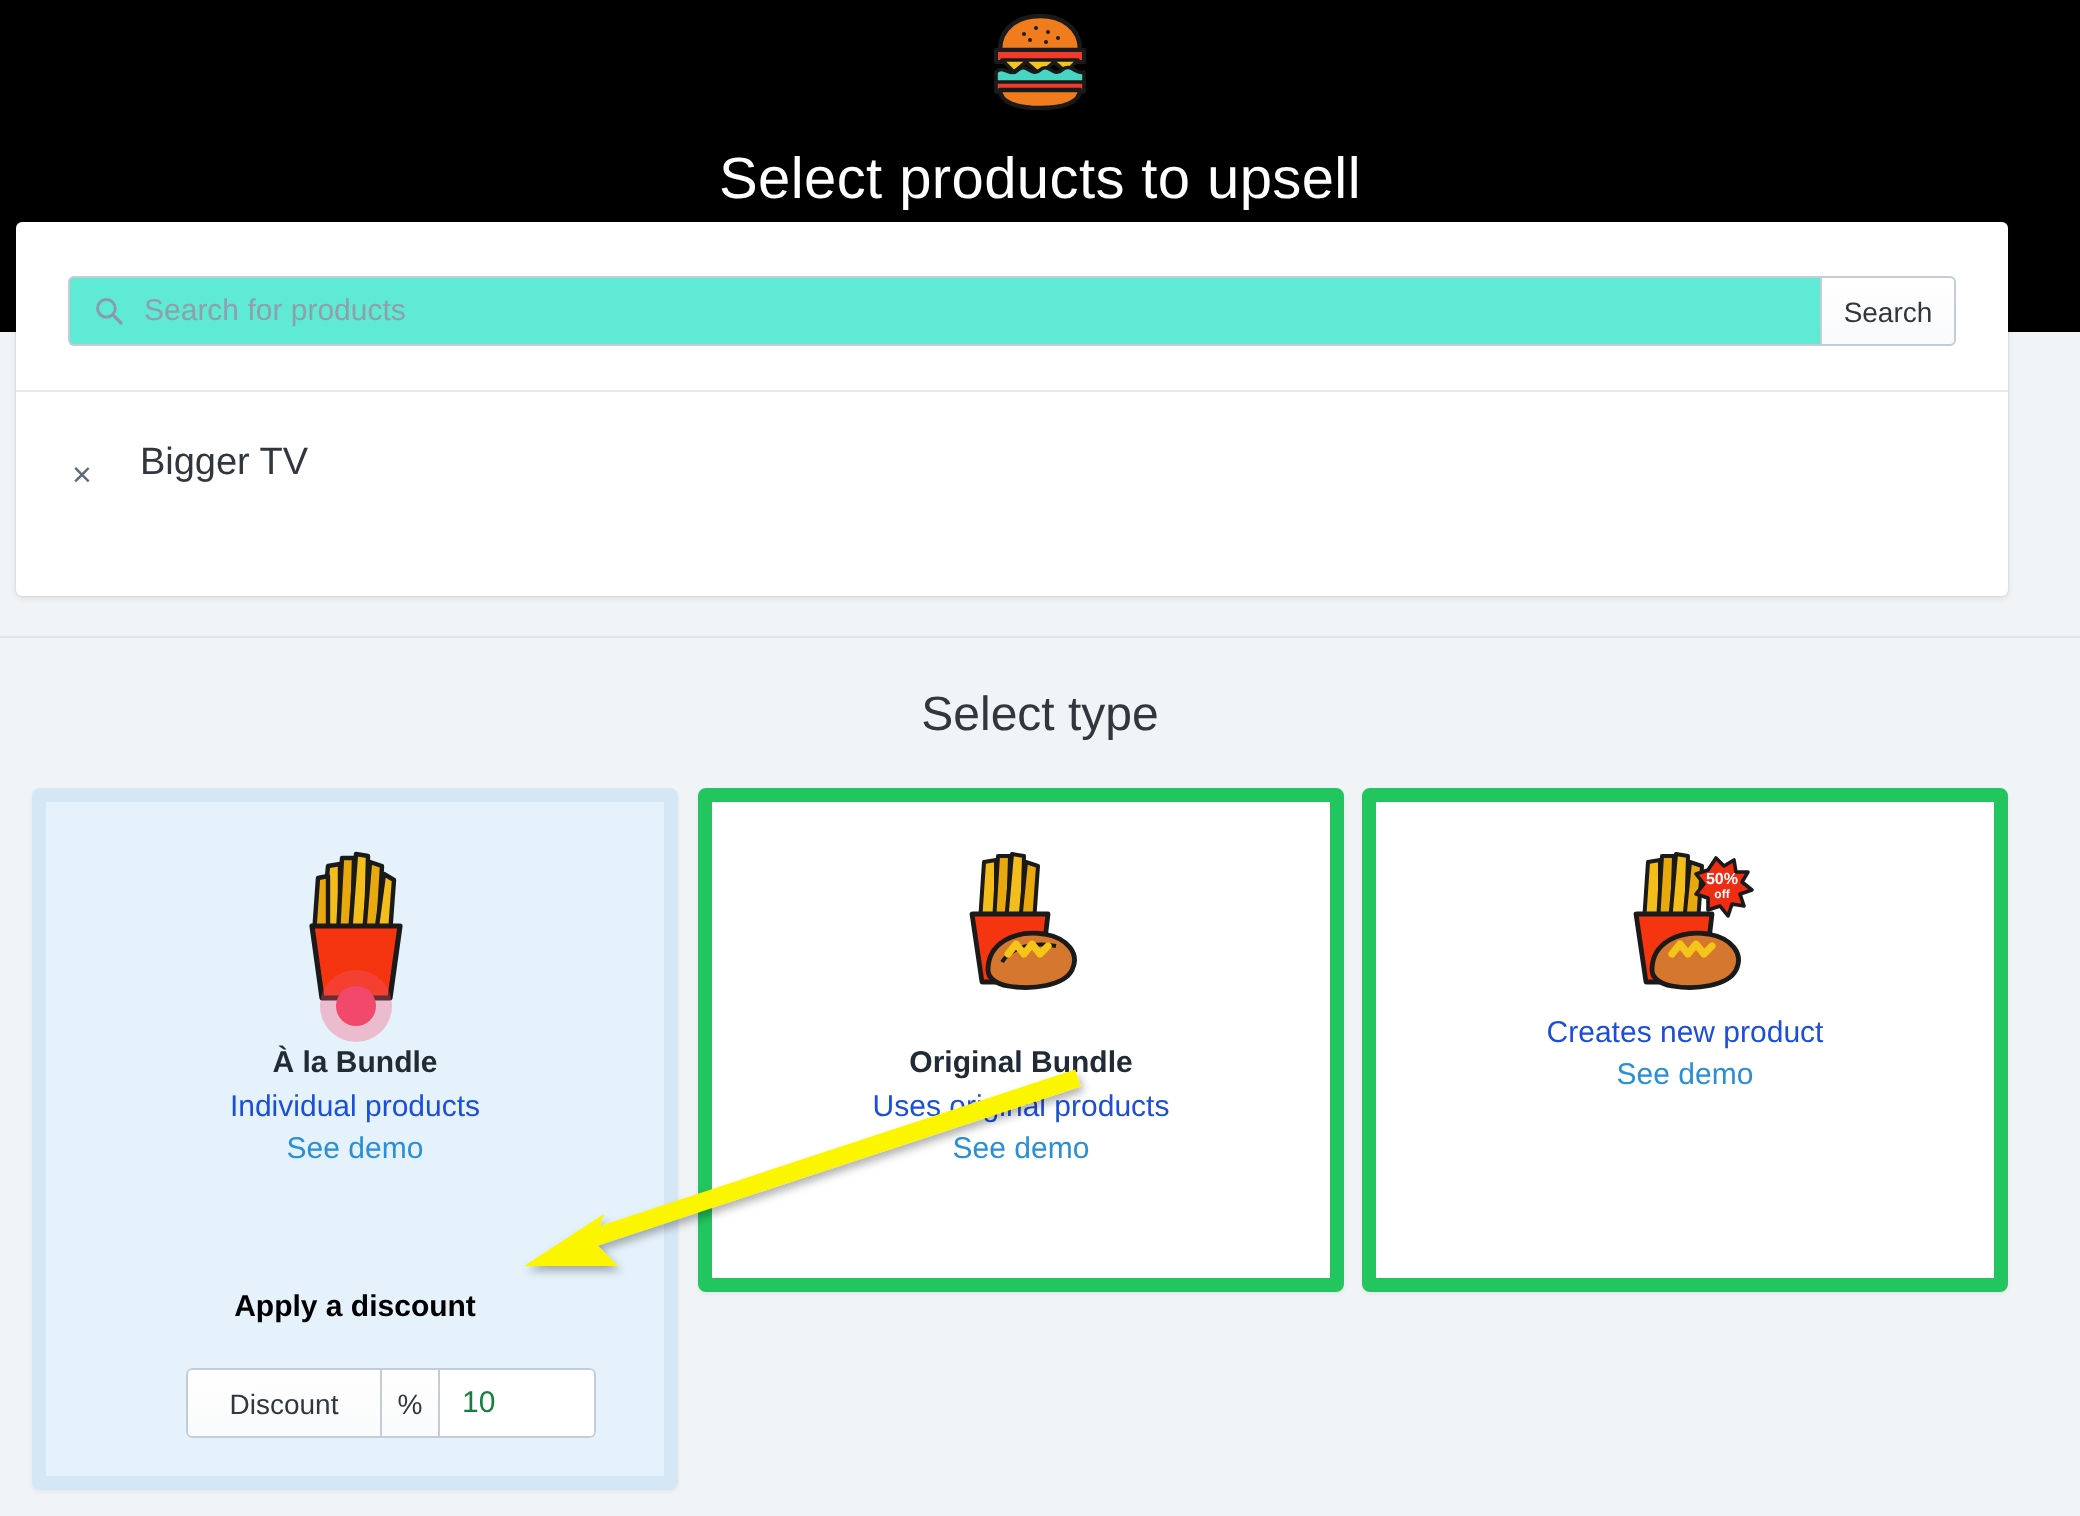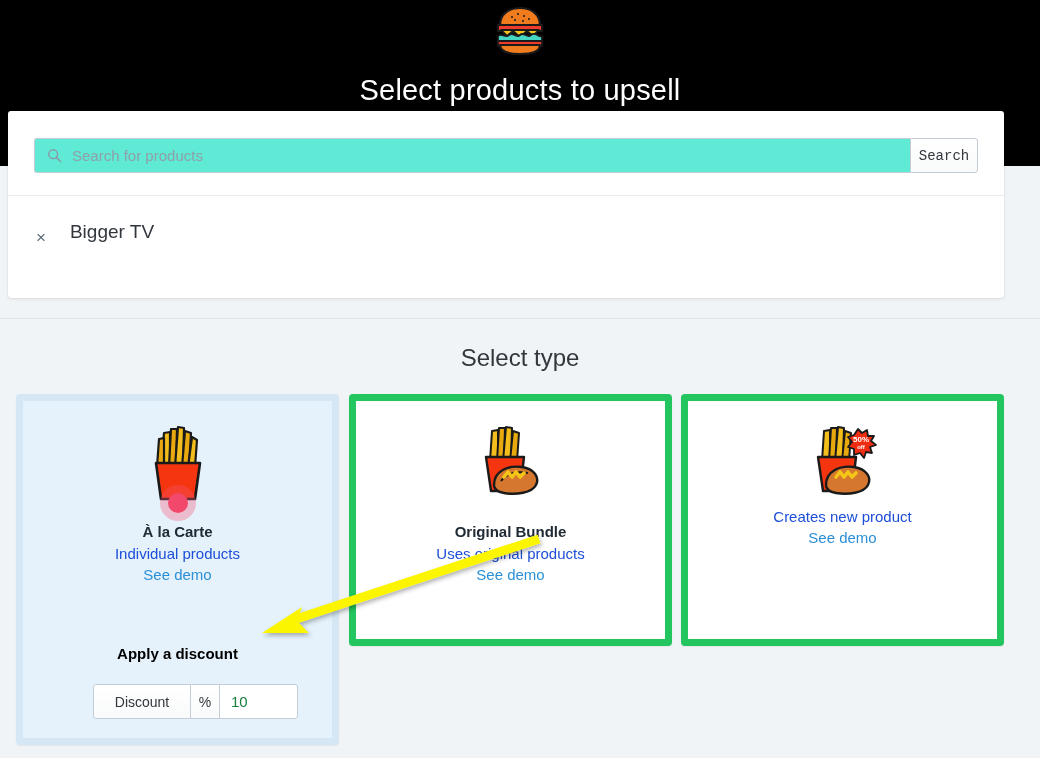--- a/index.html
+++ b/index.html
@@ -58,21 +58,21 @@
     font-size: 15px; color: #31373d;
     width: 100%; height: 100%; padding: 0;
   }
   .search-input::placeholder { color: #919eab; }
   .search-btn {
     flex: 0 0 auto; width: 68px;
     border: 1px solid #c4cdd5;
     border-radius: 0 3px 3px 0;
     background: linear-gradient(180deg,#ffffff,#f9fafb);
     color: #31373d; font-size: 14px;
-    font-family: Liberation Mono, monospace;
+    font-family: Liberation Sans, sans-serif;
     cursor: pointer;
   }
   .panel-divider {
     position: absolute; left: 0; top: 84px; width: 996px; height: 1px;
     background: #e6eaee;
   }
   .selected-row {
     position: absolute; left: 0; top: 85px; width: 996px; height: 101px;
     display: flex; align-items: flex-start;
   }
@@ -239,21 +239,21 @@
             <path d="M16 42 L19 8 L25 7 L25 42 Z" fill="#f3bd1b"></path>
             <path d="M24 42 L26 4 L32 4 L31 42 Z" fill="#e8a90f"></path>
             <path d="M30 42 L33 2 L39 3 L38 42 Z" fill="#f3bd1b"></path>
             <path d="M37 42 L40 6 L46 8 L44 42 Z" fill="#e8a90f"></path>
             <path d="M43 42 L47 12 L52 15 L50 42 Z" fill="#f3bd1b"></path>
             <path d="M12 42 L14 14 L19 13 L19 42 Z" fill="#e8a90f"></path>
           </g>
           <path d="M11 38 H55 L50 74 H16 Z" fill="#f5350f" stroke="#1a1a1a" stroke-width="2.6" stroke-linejoin="round"></path>
         </svg>
       </div>
-      <div class="card-title">À la Carte</div>
+      <div class="card-title">À la Bundle</div>
       <div class="card-sub">Individual products</div>
       <div class="card-demo">See demo</div>
 
       <div class="discount-title">Apply a discount</div>
       <div class="discount-group">
         <span class="dg-label">Discount</span>
         <span class="dg-pct">%</span>
         <input class="dg-input" type="text" value="10" style="">
       </div>
     </div>

